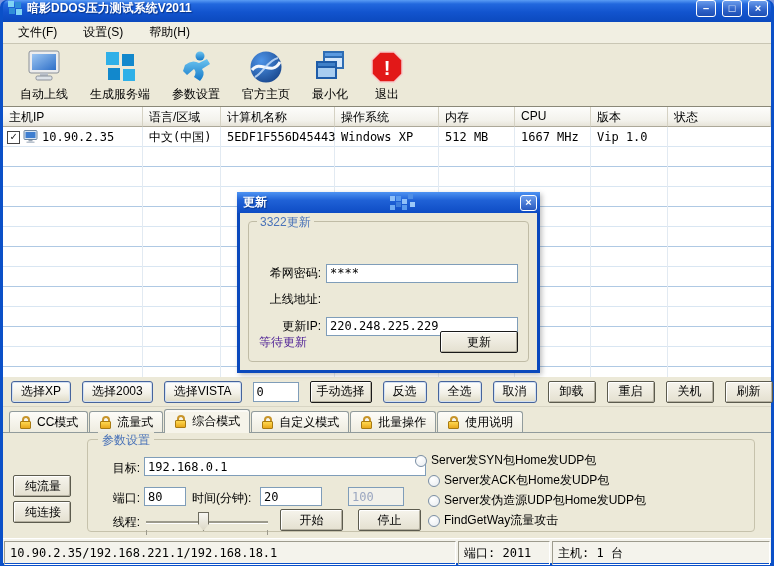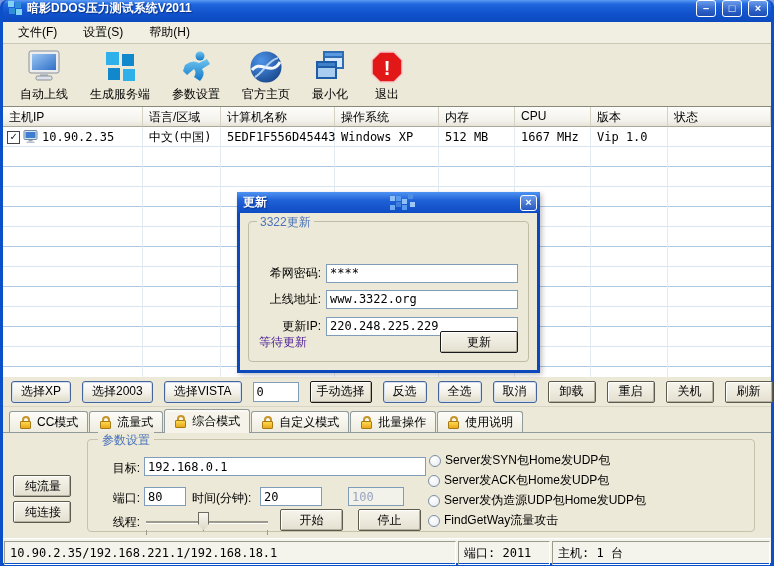--- a/index.html
+++ b/index.html
@@ -371,21 +371,21 @@
         <input class="xp-input gb-abs" style="left: 172px; top: 47px; width: 62px;" value="20">
         <input class="xp-input gb-abs" style="left: 260px; top: 47px; width: 56px;" disabled="" value="100">
 
         <span class="gb-abs" style="left:14px; top:74px; width:38px; text-align:right">线程:</span>
         <div class="slider-track" style="left:58px; top:81px; width:122px">
           <div class="slider-thumb" style="left:52px"></div>
         </div>
         <button class="btn-classic gb-abs" style="left:192px; top:69px; width:63px">开始</button>
         <button class="btn-classic gb-abs" style="left:270px; top:69px; width:63px">停止</button>
 
-        <div class="radio-row" style="left:341px; top:12px">
+        <div class="radio-row" style="left:327px; top:12px">
           <span class="radio"></span>
           <span>Server发SYN包Home发UDP包</span>
         </div>
         <div class="radio-row" style="left:340px; top:32px">
           <span class="radio"></span>
           <span>Server发ACK包Home发UDP包</span>
         </div>
         <div class="radio-row" style="left:340px; top:52px">
           <span class="radio"></span>
           <span>Server发伪造源UDP包Home发UDP包</span>
@@ -412,21 +412,20 @@
     </div>
     <div class="dlg-group">
       <span class="gb-label">3322更新</span>
 
       <div class="drow" style="top:41px">
         <span class="dlabel">希网密码:</span>
         <input class="fake-input" value="****" style="">
       </div>
       <div class="drow" style="top:67px">
         <span class="dlabel">上线地址:</span>
-        <input class="fake-input" value="www.3322.org" style="">
       </div>
       <div class="drow" style="top:94px">
         <span class="dlabel">更新IP:</span>
         <input class="fake-input" value="220.248.225.229" style="">
       </div>
 
       <div class="dlg-footer">
         <span class="dlg-wait">等待更新</span>
         <button class="btn-classic dlg-update-btn default">更新</button>
       </div>

